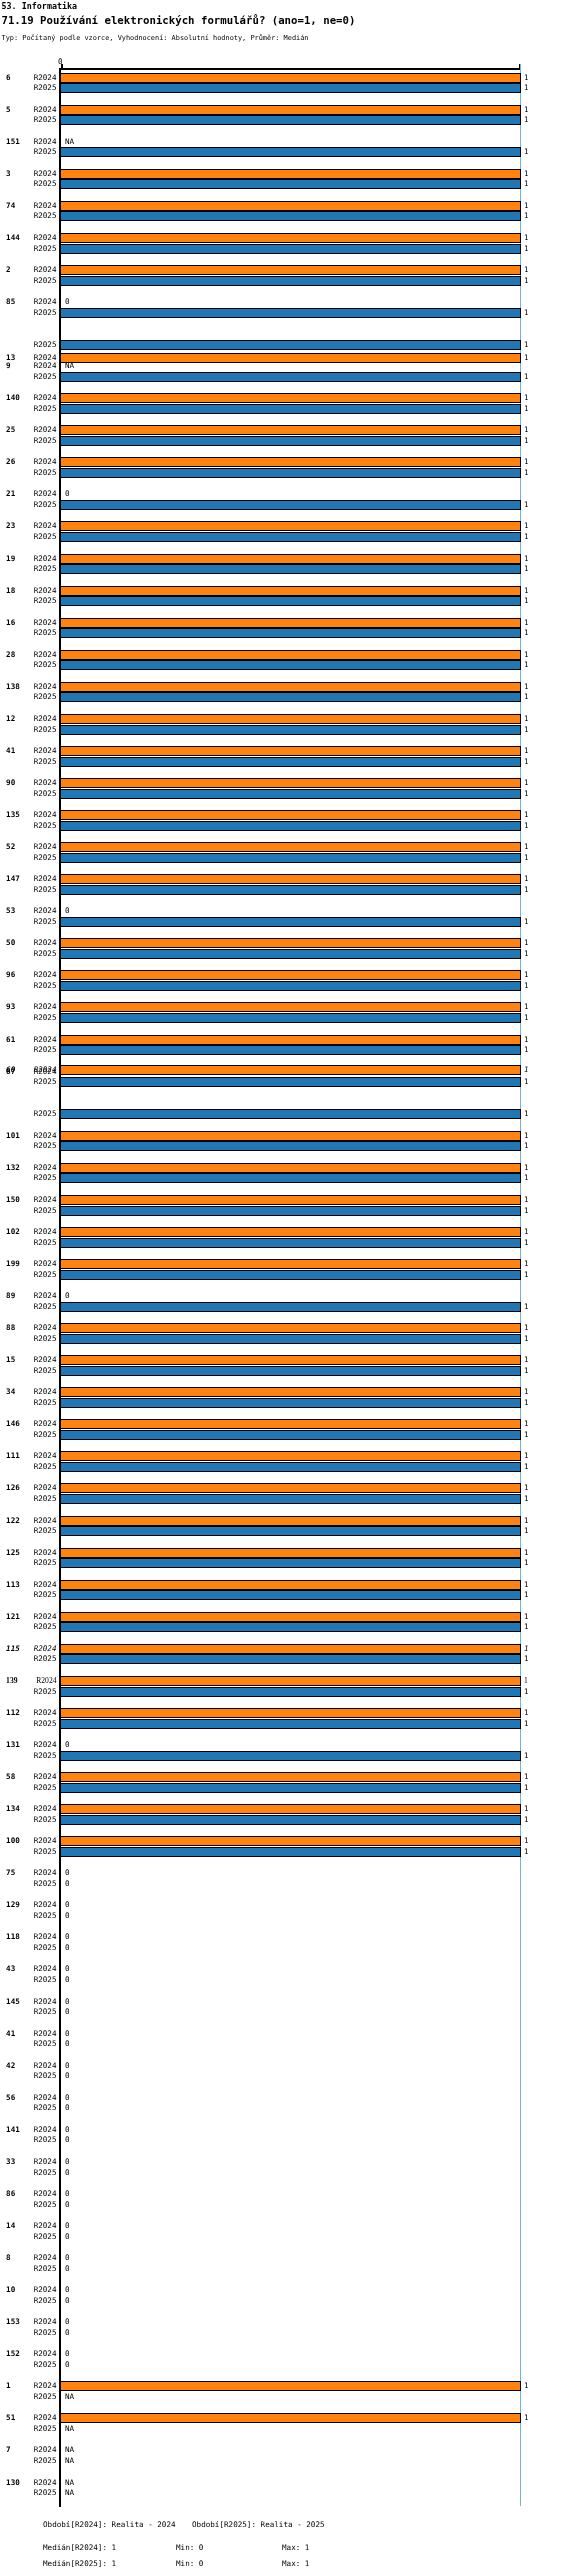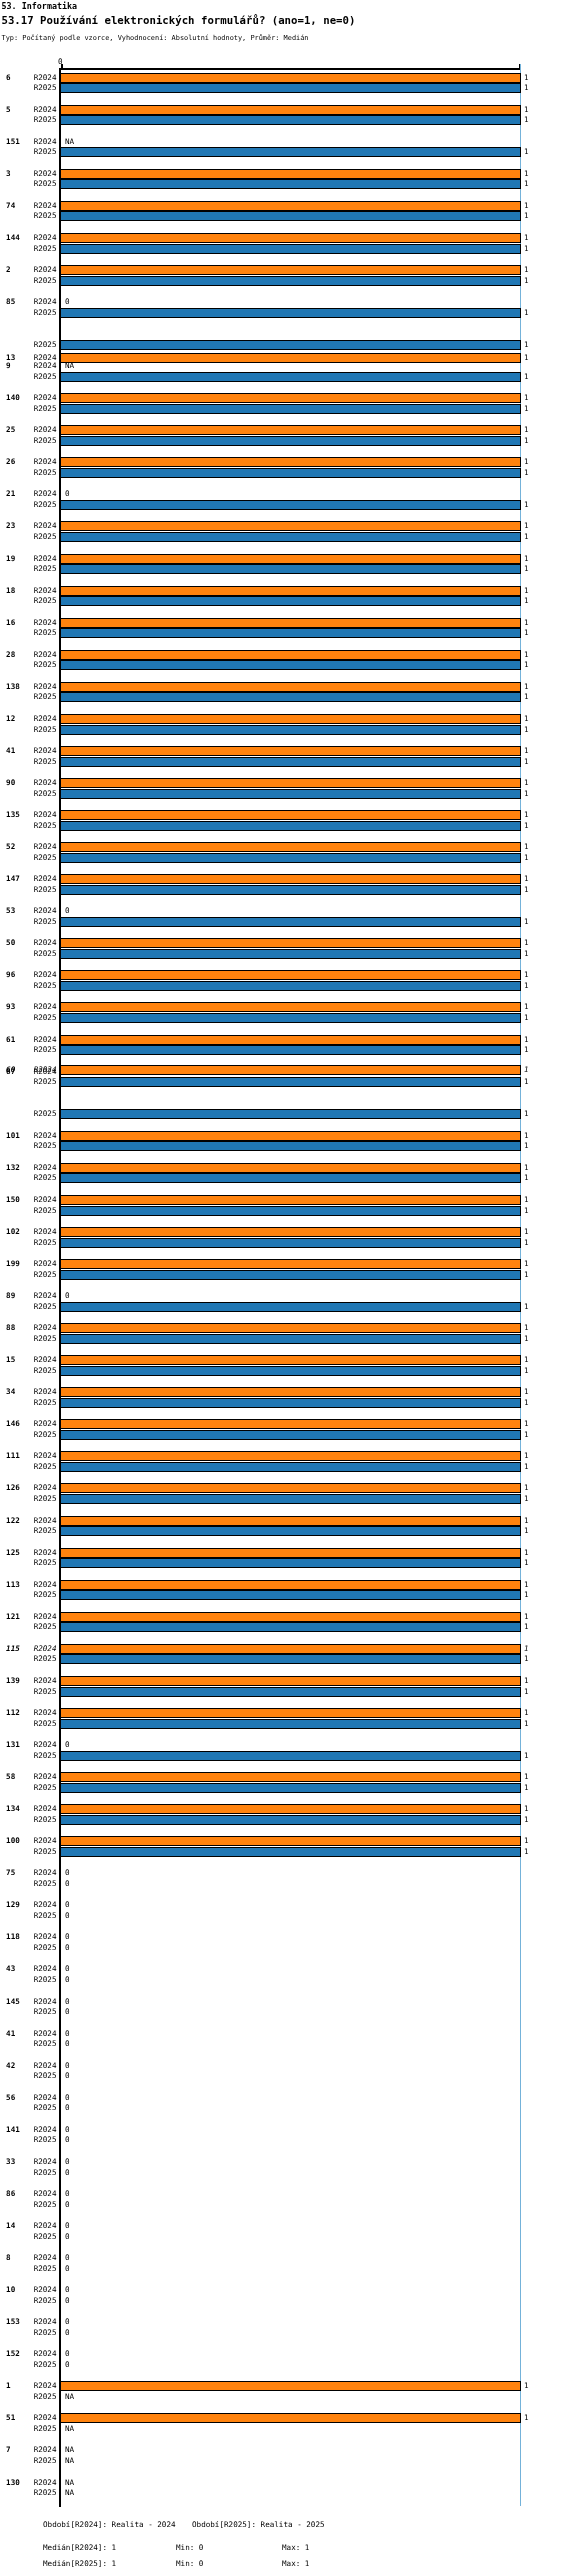--- a/index.html
+++ b/index.html
@@ -30,21 +30,21 @@
   .lg-max24{ left:282px; top:2543px; }
   .lg-med25{ left:43px;  top:2559px; }
   .lg-min25{ left:176px; top:2559px; }
   .lg-max25{ left:282px; top:2559px; }
 </style>
 </head>
 <body>
 
 <div class="page">
   <div class="t1">53. Informatika</div>
-  <div class="t2">53.17 Používání elektronických formulářů? (ano=1, ne=0)</div>
+  <div class="t2">71.19 Používání elektronických formulářů? (ano=1, ne=0)</div>
   <div class="t3">Typ: Počítaný podle vzorce, Vyhodnocení: Absolutní hodnoty, Průměr: Medián</div>
 
   <div>
     <div class="zero-label">0</div>
     <div class="topline"></div>
     <div class="tick-l"></div>
     <div class="tick-r"></div>
     <div class="vaxis"></div>
     <div class="gridline" style="background: rgb(116, 178, 217);"></div>
     <div id="rows">
@@ -584,21 +584,21 @@
           <span class="id">115</span>
           <span class="slabel">R2024</span>
           <div class="bar" style="background: rgb(255, 131, 14);"></div>
           <span class="val-right">1</span>
         </div>
         <div class="row" style="top: 1654px;">
           <span class="slabel">R2025</span>
           <div class="bar" style="background: rgb(32, 119, 180);"></div>
           <span class="val-right">1</span>
         </div>
-        <div class="row" style="top: 1676px;">
+        <div class="row" style="top: 1676px; font-family: Liberation Serif, serif;">
           <span class="id">139</span>
           <span class="slabel">R2024</span>
           <div class="bar" style="background: rgb(255, 131, 14);"></div>
           <span class="val-right">1</span>
         </div>
         <div class="row" style="top: 1687px;">
           <span class="slabel">R2025</span>
           <div class="bar" style="background: rgb(32, 119, 180);"></div>
           <span class="val-right">1</span>
         </div>

